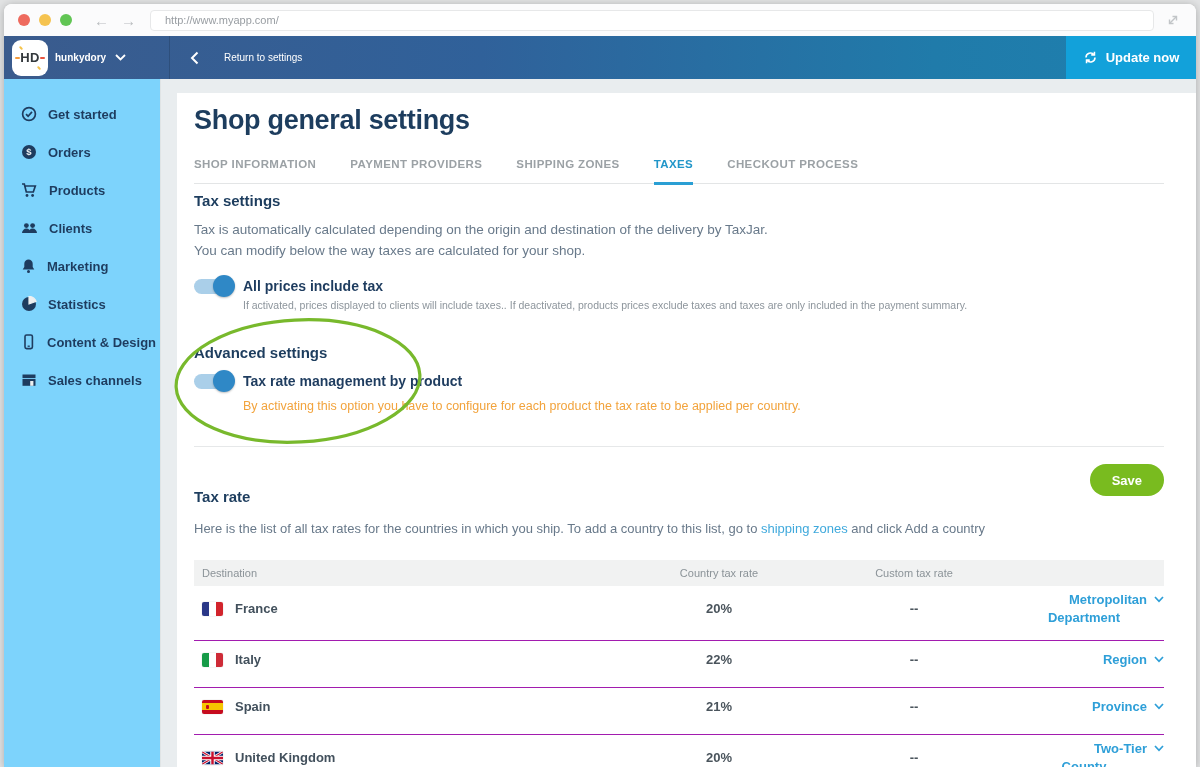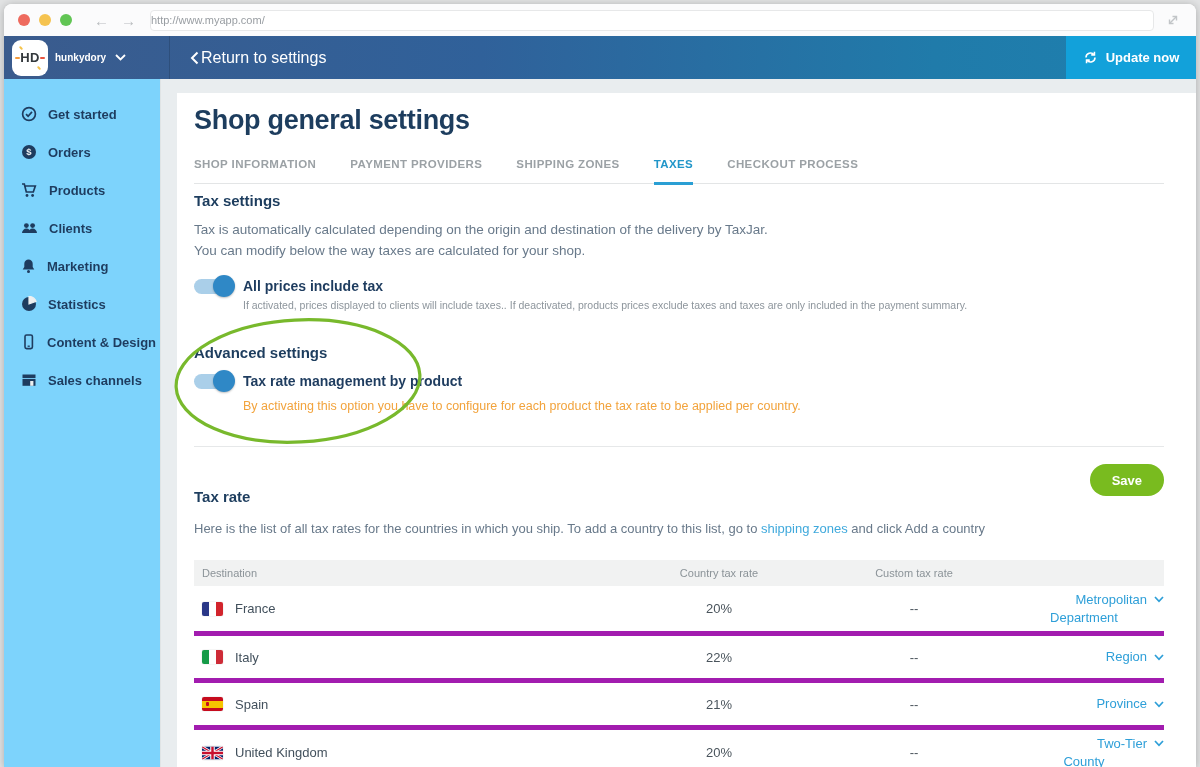--- a/index.html
+++ b/index.html
@@ -18,21 +18,21 @@
   
   .chrome { height:32px; background:#fbfbfc; display:flex; align-items:center; padding:0 16px 0 14px; flex-shrink:0; }
   .dots { display:flex; gap:9px; }
   .dot { width:12px; height:12px; border-radius:50%; cursor:pointer; }
   .dot.red { background:#ee6a5e; } .dot.yellow { background:#f5c350; } .dot.green { background:#61c554; }
   .nav-arrows { display:flex; gap:12px; margin-left:22px; color:#b9bcbf; font-size:15px; line-height:1; }
   .nav-arrows span { cursor:pointer; }
   .urlbar {
     flex:1; margin-left:14px; height:21px; background:#fff;
     border:1px solid #e7e8e9; border-radius:4px; display:flex; align-items:center;
-    font-size:11px; color:#989da2; cursor:text;
+    padding-left:14px; font-size:11px; color:#989da2; cursor:text;
   }
   .expand { margin-left:12px; display:flex; cursor:pointer; }
   
   .navbar {
     height:43px; flex-shrink:0; color:#fff;
     background:linear-gradient(90deg,#3a5b8d 0%,#30619a 40%,#207baa 78%,#1e80af 100%);
     display:flex; align-items:stretch;
   }
   .brand { display:flex; align-items:center; padding:0 12px 0 8px; width:166px; border-right:1px solid rgba(0,0,0,.15); cursor:pointer; }
   .logo {
@@ -40,21 +40,21 @@
     display:flex; align-items:center; justify-content:center;
     color:#33383c; font-weight:bold; font-size:13px; letter-spacing:.3px;
   }
   .logo i { position:absolute; display:block; border-radius:1px; }
   .logo .d-l { left:3px; top:17px; width:5px; height:2px; background:#f49b3d; }
   .logo .d-r { right:3px; top:17px; width:5px; height:2px; background:#e8543f; }
   .logo .d-tl { left:7px; top:7px; width:4px; height:2px; background:#f5c34a; transform:rotate(45deg); }
   .logo .d-br { right:7px; bottom:7px; width:4px; height:2px; background:#f5c34a; transform:rotate(45deg); }
   .shopname { margin-left:7px; font-weight:bold; font-size:10px; }
   .brand svg { margin-left:9px; }
-  .back { display:flex; align-items:center; margin-left:20px; gap:2px; font-size:16px; cursor:pointer; }
+  .back { display:flex; align-items:center; margin-left:20px; gap:25px; font-size:10px; cursor:pointer; }
   .nav-spacer { flex:1; }
   .preview-btn { width:90px; border-left:1px solid rgba(255,255,255,.28); display:flex; align-items:center; justify-content:center; font-size:13px; font-weight:600; cursor:pointer; }
   .update-btn { width:130px; background:#12a1da; display:flex; align-items:center; justify-content:center; gap:8px; font-size:13px; font-weight:bold; cursor:pointer; }
   
   .app { flex:1; display:flex; overflow:hidden; }
   .sidebar { width:157px; background:#7dd3fc; padding-top:16px; flex-shrink:0; box-shadow:inset -1px 0 0 #e0e4e5; }
   .side-item { height:38px; display:flex; align-items:center; gap:11px; padding-left:17px; color:#1e3c5f; font-size:13px; font-weight:600; cursor:pointer; white-space:nowrap; }
   .side-item svg { flex-shrink:0; }
   .content { flex:1; background:#e9edef; position:relative; overflow:hidden; }
   .card { position:absolute; left:16px; top:14px; right:0; bottom:0; background:#fff; padding:12px 32px 0 17px; overflow:hidden; }
@@ -77,21 +77,21 @@
   .save-wrap { display:flex; justify-content:flex-end; margin-top:17px; height:32px; }
   .save-btn { background:#79bb1f; color:#fff; border:none; border-radius:17px; padding:0 22px; height:32px; font-size:13px; font-weight:bold; font-family:inherit; cursor:pointer; }
   .sec-title.tax { margin-top:-8px; }
   .tr-desc { margin-top:16px; font-size:13px; color:#68798a; }
   .link { color:#3fa9dc; cursor:pointer; }
   
   .table { margin-top:24px; }
   .thead, .trow { display:grid; grid-template-columns:412px 210px 180px 1fr; align-items:center; padding-left:8px; }
   .thead { background:#f1f2f2; height:26px; font-size:11px; color:#8b9398; }
   .th-c { text-align:center; }
-  .trow { min-height:47px; border-bottom:5px solid #a21caf; padding-top:5px; padding-bottom:5px; }
+  .trow { min-height:47px; border-bottom:1px solid #a21caf; padding-top:5px; padding-bottom:14px;font-weight:bold; }
   .cell-dest { display:flex; align-items:center; gap:12px; font-size:13px; color:#42505c; }
   .rate, .custom { text-align:center; font-size:13px; color:#4a545c; }
   .region { text-align:center; font-size:13px; color:#2e9fd8; line-height:1.35; cursor:pointer; }
   .region .l1 { display:flex; justify-content:flex-end; align-items:center; gap:7px; }
   .flag { width:21px; height:14px; border-radius:2px; overflow:hidden; display:flex; box-shadow:0 0 1px rgba(0,0,0,.35); flex-shrink:0; position:relative; }
   .flag > b { flex:1; }
   .fr .s1{background:#2a3787;} .fr .s2{background:#fff;} .fr .s3{background:#d2242c;}
   .it .s1{background:#169b48;} .it .s2{background:#fff;} .it .s3{background:#ce2b37;}
   .es { flex-direction:column; }
   .es .s1{background:#c60b1e; flex:0 0 3.5px;} .es .s2{background:#f6c500; flex:1;} .es .s3{background:#c60b1e; flex:0 0 3.5px;}

